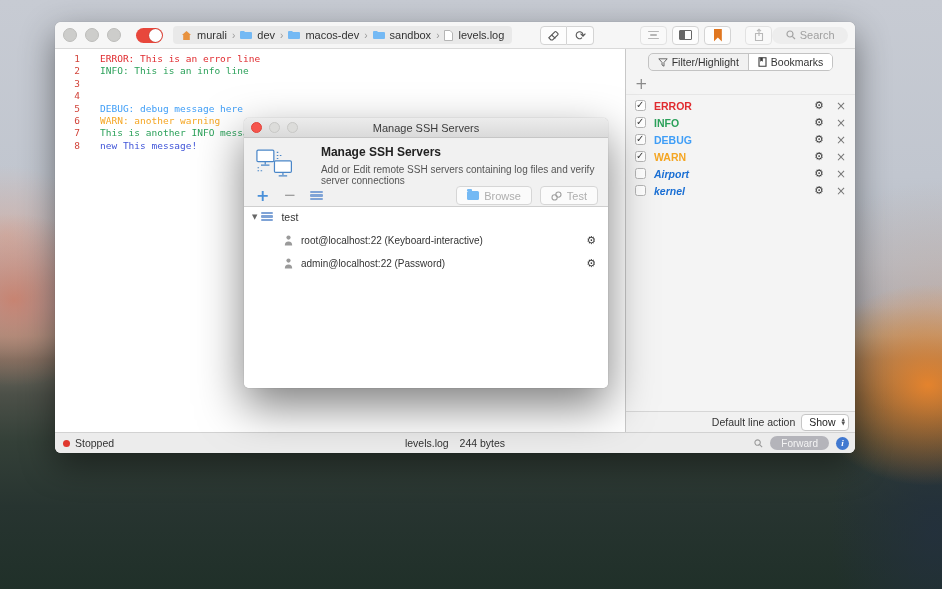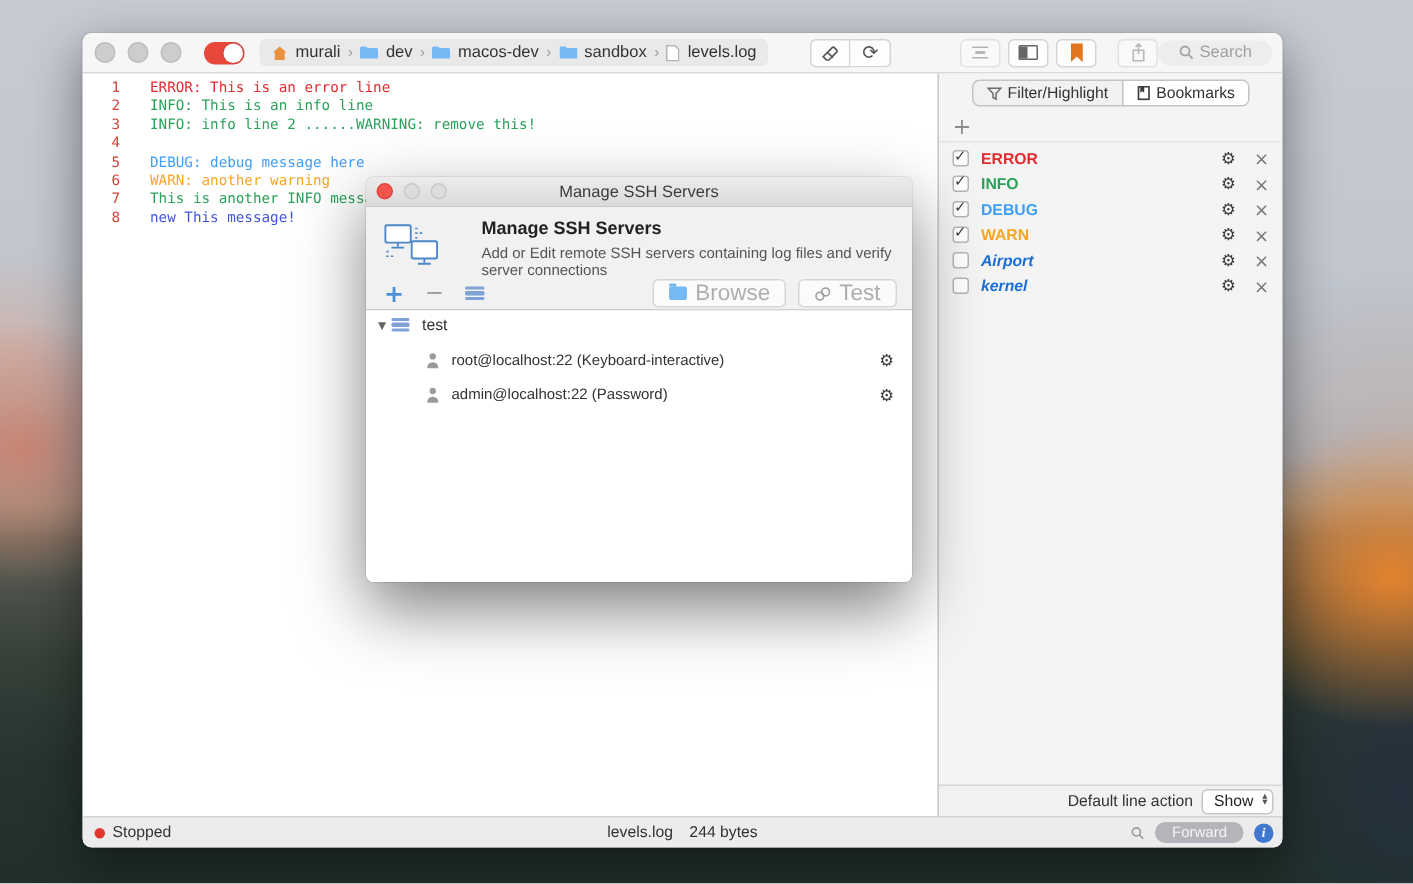--- a/index.html
+++ b/index.html
@@ -11,21 +11,21 @@
   .wallpaper{position:absolute;inset:0;
     background:
       radial-gradient(ellipse 150px 120px at 14px 300px, rgba(205,120,95,.8), rgba(205,120,95,0) 72%),
       radial-gradient(ellipse 120px 100px at 6px 235px, rgba(222,170,150,.55), rgba(222,170,150,0) 70%),
       radial-gradient(ellipse 170px 140px at 928px 385px, rgba(235,133,43,.95), rgba(235,133,43,0) 72%),
       radial-gradient(ellipse 220px 170px at 942px 300px, rgba(205,170,150,.45), rgba(205,170,150,0) 70%),
       radial-gradient(ellipse 140px 220px at 935px 530px, rgba(35,48,62,.85), rgba(35,48,62,0) 75%),
       linear-gradient(180deg,#c7cbd3 0%,#c1c6cf 30%,#b6bcc6 45%,#abb0ba 52%,#9b998f 57%,#6f6b60 61%,#4c5048 67%,#344038 75%,#273430 86%,#203029 100%);}
 
   
-  .main-window{position:absolute;left:55px;top:22px;width:800px;height:543px;background:#fff;border-radius:6px;box-shadow:0 12px 34px rgba(0,0,0,.45), 0 0 1px rgba(0,0,0,.3);display:flex;flex-direction:column;overflow:hidden;}
+  .main-window{position:absolute;left:55px;top:22px;width:800px;height:431px;background:#fff;border-radius:6px;box-shadow:0 12px 34px rgba(0,0,0,.45), 0 0 1px rgba(0,0,0,.3);display:flex;flex-direction:column;overflow:hidden;}
 
   .toolbar{height:26px;flex:none;background:#f6f6f6;border-bottom:1px solid #d9d9d9;display:flex;align-items:center;padding-left:8px;position:relative;}
   .traffic{display:flex;gap:8px;align-items:center;}
   .tl{width:12px;height:12px;border-radius:50%;background:#cdcdcb;border:0.5px solid #bcbcba;display:inline-block;}
   .toggle{margin-left:15px;width:27px;height:15px;border-radius:8px;background:#e8473c;position:relative;flex:none;}
   .toggle .knob{position:absolute;right:1px;top:1px;width:13px;height:13px;border-radius:50%;background:#fff;box-shadow:0 0 1px rgba(0,0,0,.4);}
   .breadcrumb{margin-left:10px;height:18px;background:#e9e9e9;border-radius:4px;display:flex;align-items:center;padding:0 8px;gap:5px;font-size:11px;color:#333;white-space:nowrap;}
   .bc-sep{color:#999;font-size:10px;}
   .folder-ic,.doc-ic,.home-ic{flex:none;display:inline-block;}
   .tb-group{display:flex;margin-left:28px;}
@@ -94,21 +94,21 @@
   .dlg-head-text{margin-left:28px;}
   .dlg-heading{font-size:12px;font-weight:bold;color:#222;}
   .dlg-sub{font-size:10px;color:#555;margin-top:5px;}
   .dlg-toolbar{flex:none;background:#f1f1f1;height:21px;display:flex;align-items:center;padding:0 10px 0 12px;border-bottom:1px solid #cfcfcf;}
   .dt-plus{color:#4a90d9;font-size:16px;font-weight:bold;line-height:1;}
   .dt-minus{color:#9a9a9a;font-size:15px;line-height:1;margin-left:14px;}
   .stack-ic{display:flex;flex-direction:column;gap:1px;margin-left:14px;}
   .stack-ic span{display:block;width:13px;height:2.5px;background:#7fa3d6;border-radius:1px;}
   .stack-ic.small span{width:12px;height:2.2px;}
   .dlg-toolbar .right{margin-left:auto;display:flex;gap:8px;}
-  .dlg-btn{height:17px;border:1px solid #d6d6d6;border-radius:4px;background:#fbfbfb;display:flex;align-items:center;gap:5px;padding:0 10px;font-size:15px;color:#aeaeae;}
+  .dlg-btn{height:17px;border:1px solid #d6d6d6;border-radius:4px;background:#fbfbfb;display:flex;align-items:center;gap:5px;padding:0 10px;font-size:11px;color:#aeaeae;}
   .folder-mini{width:12px;height:9px;background:#74b9f4;border-radius:1.5px;position:relative;}
   .folder-mini::before{content:"";position:absolute;top:-2px;left:0;width:5px;height:2px;background:#74b9f4;border-radius:1px 1px 0 0;}
   .dlg-list{flex:1;background:#fff;}
   .g-row{height:23px;display:flex;align-items:center;padding-left:11px;border-bottom:1px solid #dcdcdc;font-size:10.5px;color:#333;}
   .g-row.sub-head{height:19px;border-bottom:none;padding-left:8px;}
   .disc{font-size:7px;color:#666;margin-right:4px;}
   .g-row .name{margin-left:8px;}
   .s-row{height:23px;display:flex;align-items:center;padding-left:40px;padding-right:12px;font-size:10px;color:#333;}
   .s-row .lbl{margin-left:8px;}
   .s-row .sp{flex:1;}
@@ -203,21 +203,21 @@
             <path d="M6.3 6.3 L9 9" stroke="#a3a3a3" stroke-width="1.2"></path>
           </svg>
         <span>Search</span>
       </div>
     </div>
 
     <div class="content">
       <div class="log-area">
         <div class="log-line"><span class="ln">1</span><span class="lt" style="color: rgb(224, 43, 47);">ERROR: This is an error line</span></div>
         <div class="log-line"><span class="ln">2</span><span class="lt" style="color: rgb(43, 161, 90);">INFO: This is an info line</span></div>
-        <div class="log-line"><span class="ln">3</span><span class="lt" style="color: rgb(43, 161, 90);">INFO: info line 2 ......WARNING: remove this!</span></div>
+        <div class="log-line"><span class="ln">3</span></div>
         <div class="log-line"><span class="ln">4</span></div>
         <div class="log-line"><span class="ln">5</span><span class="lt" style="color: rgb(63, 158, 247);">DEBUG: debug message here</span></div>
         <div class="log-line"><span class="ln">6</span><span class="lt" style="color: rgb(245, 166, 35);">WARN: another warning</span></div>
         <div class="log-line"><span class="ln">7</span><span class="lt" style="color: rgb(43, 161, 90);">This is another INFO message!</span></div>
         <div class="log-line"><span class="ln">8</span><span class="lt" style="color: rgb(64, 85, 216);">new This message!</span></div>
       </div>
 
       <div class="sidebar">
         <div class="tabs">
           <div class="tab">

